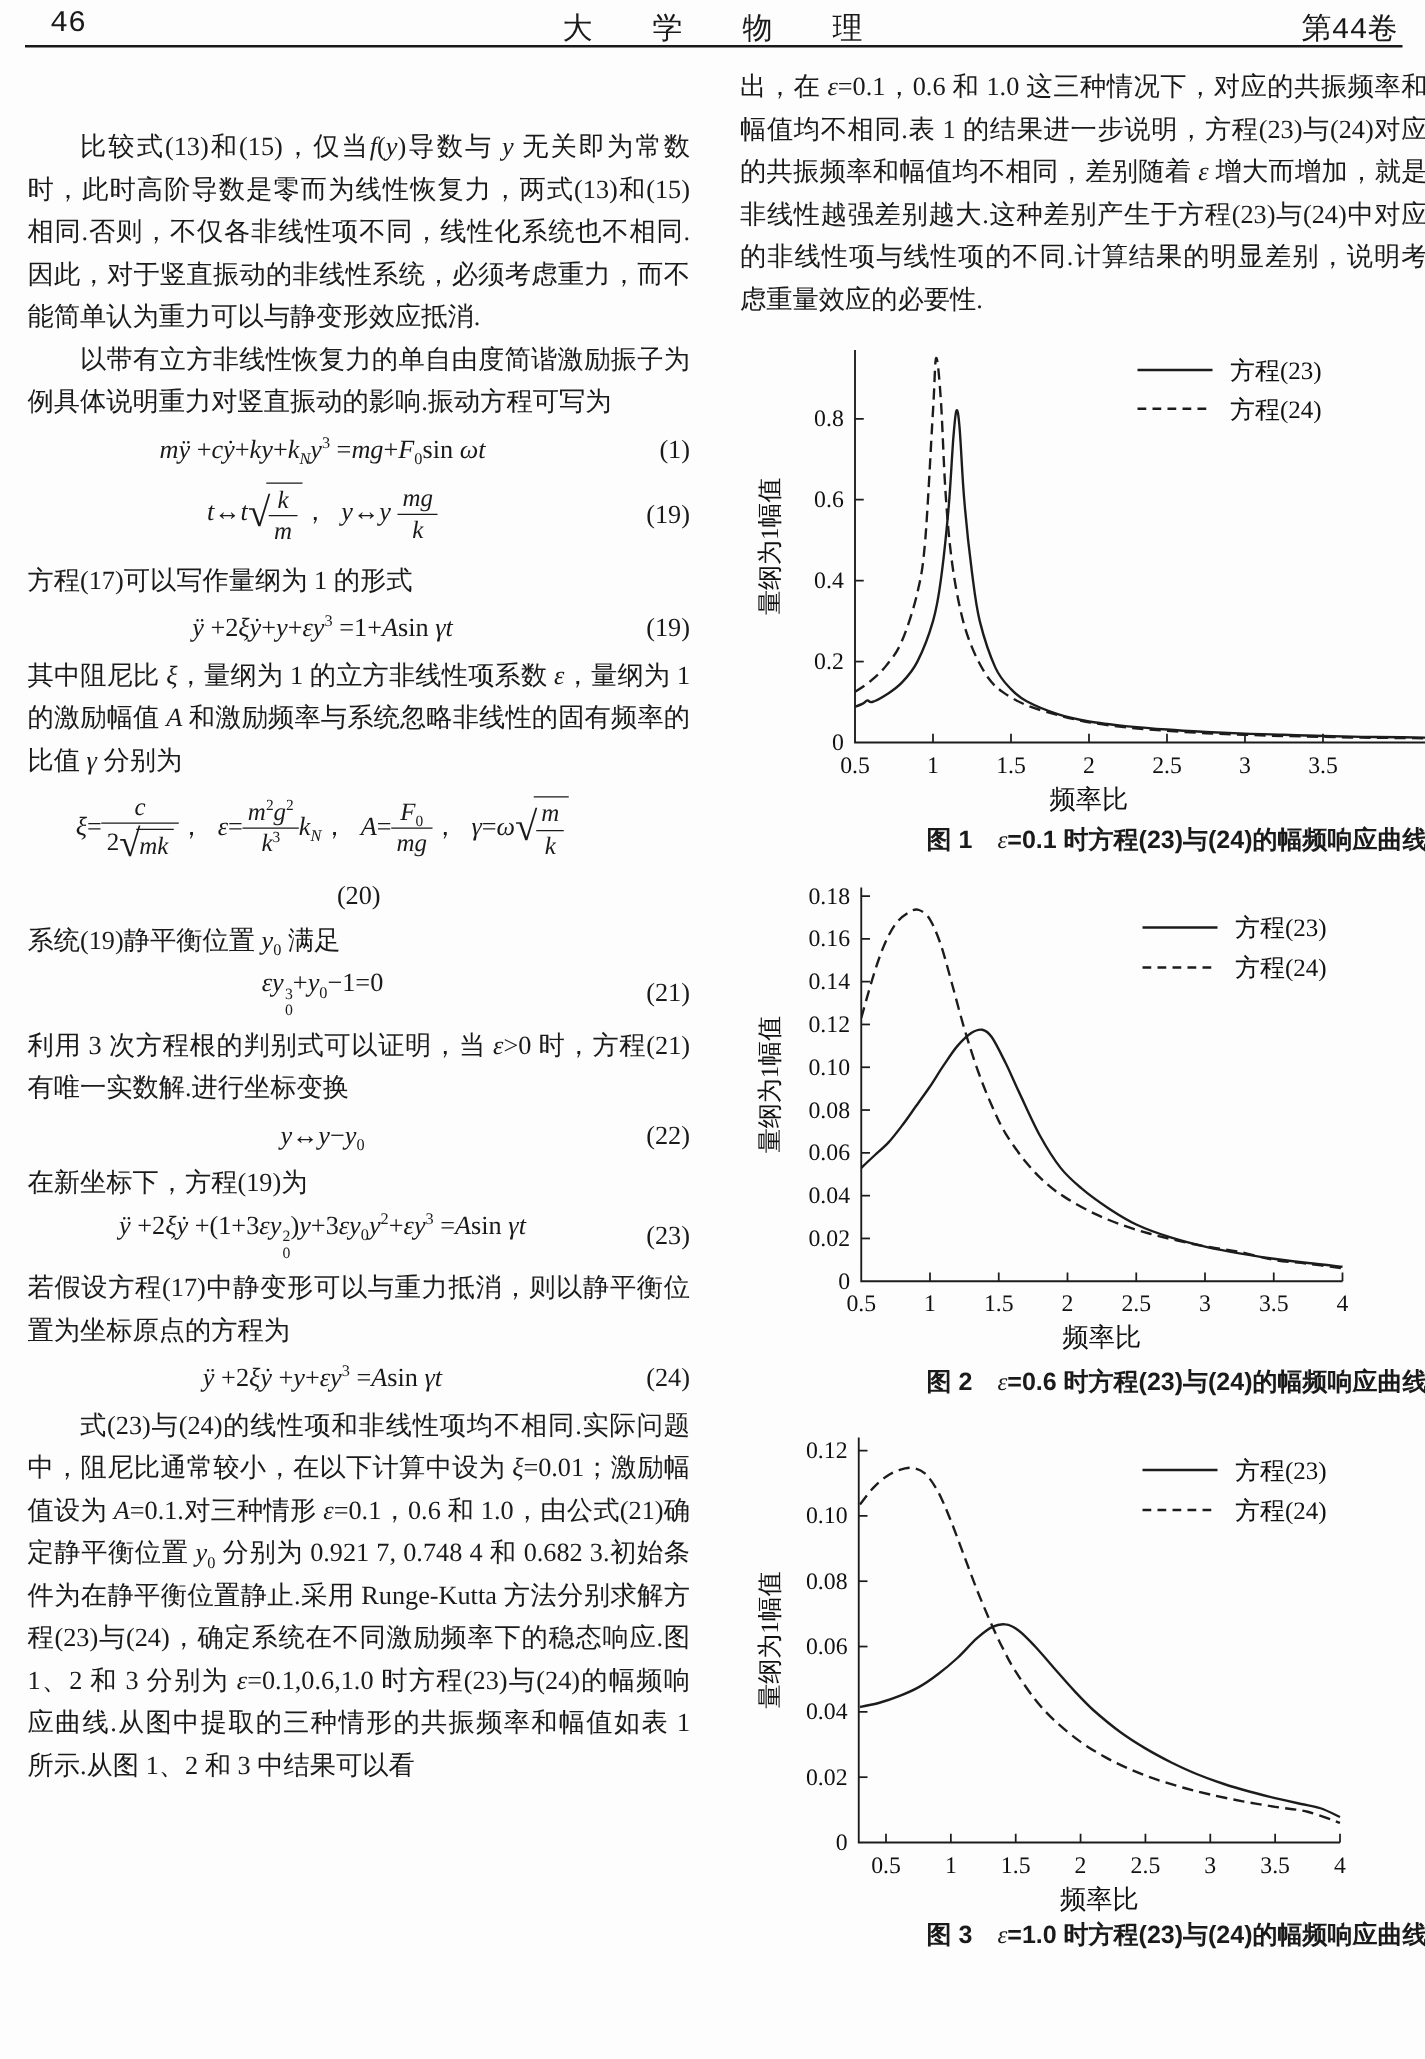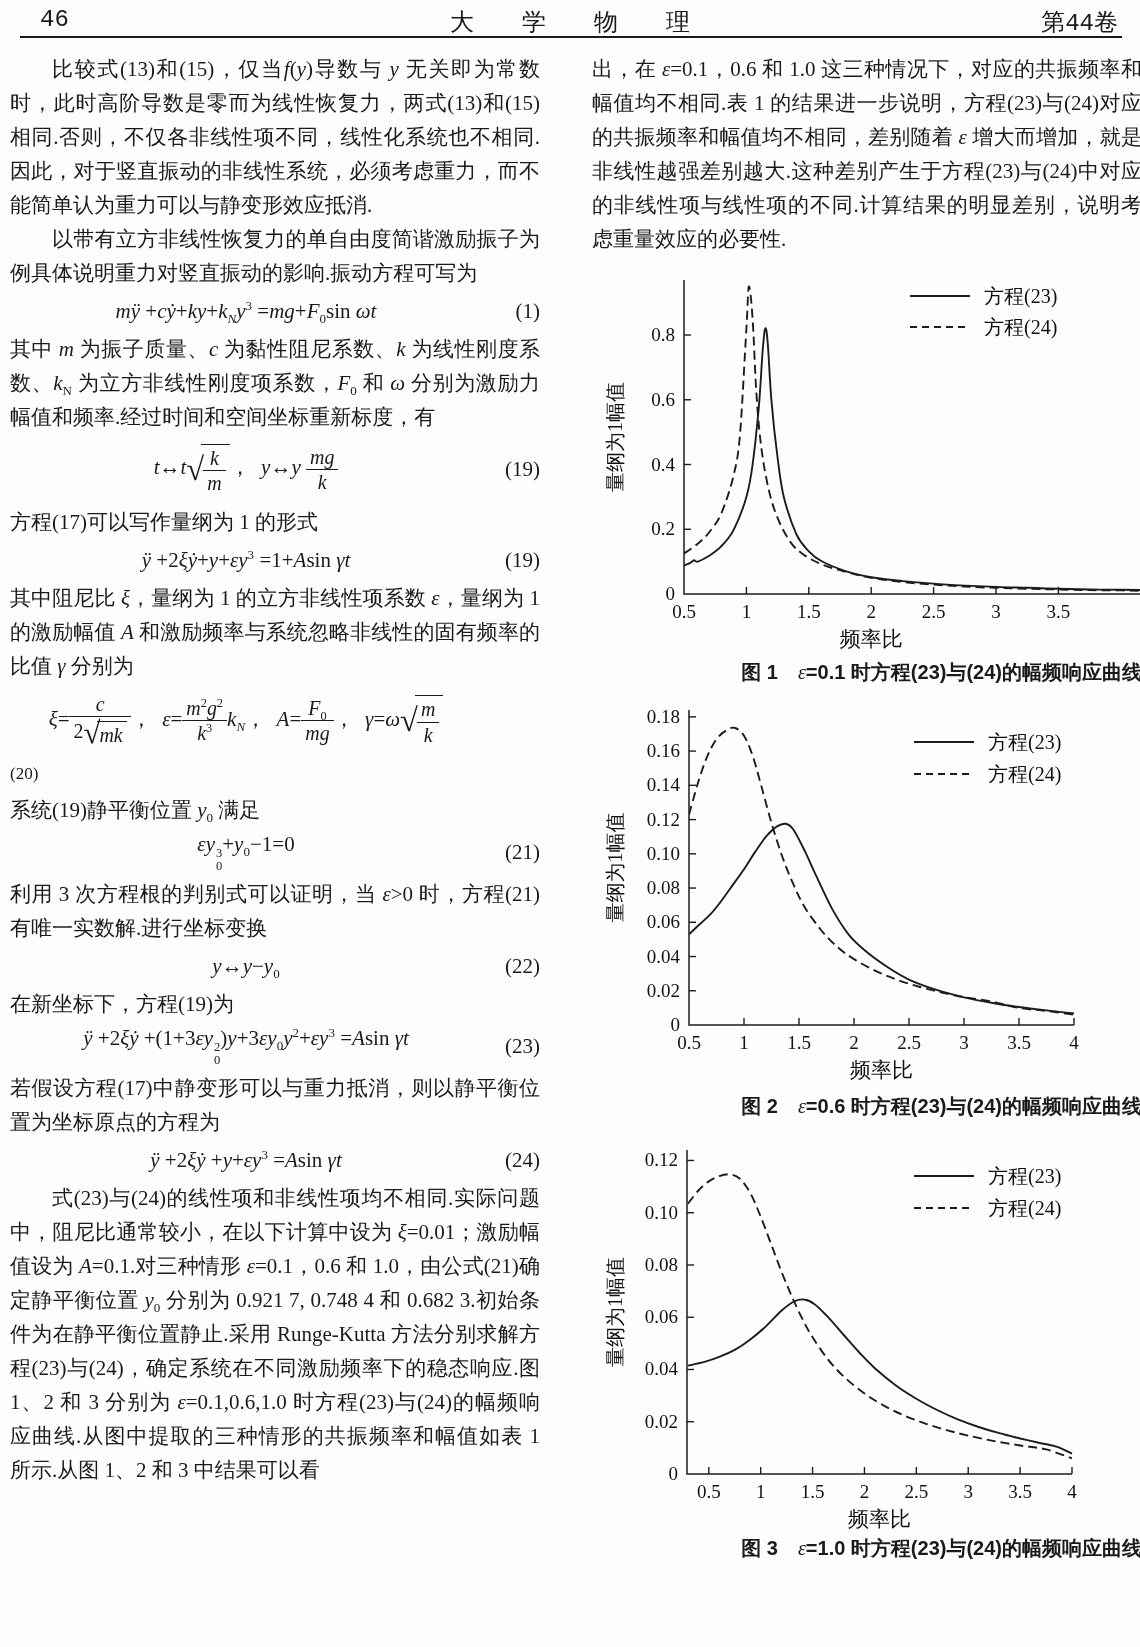--- a/index.html
+++ b/index.html
@@ -8,32 +8,32 @@
     font-family:"Liberation Serif","DejaVu Serif",serif;
     -webkit-font-smoothing:antialiased;
   }
   .page{position:absolute;inset:0;}
   header{position:absolute;top:6px;left:22px;right:22px;height:26px;font-size:24px;font-family:Liberation Mono, monospace;}
   .hdr-left{position:absolute;left:18px;top:0;}
   .hdr-center{position:absolute;left:12px;right:0;top:0;text-align:center;letter-spacing:12px;}
   .hdr-right{position:absolute;right:0;top:0;}
   .rule{position:absolute;top:36px;left:20px;right:18px;height:0;border-top:2px solid #1a1a1a;}
   .col{position:absolute;top:52px;font-size:21px;line-height:34px;text-align:justify;}
-  .col.left{left:10px;width:530px;}
+  .col.left{left:22px;width:530px;margin-top:48px;}
   .col.right{left:592px;width:550px;}
   p{margin:0;}
   p.indent{text-indent:2em;}
   i{font-family:"Liberation Serif","DejaVu Serif",serif;font-style:italic;}
   sub,sup{font-size:0.62em;line-height:0;}
   
   .eqrow{display:flex;align-items:center;margin:4px 0;}
   .eqrow .eqb{flex:1;text-align:center;font-size:21px;line-height:1.25;}
   .eqrow .eqn{width:58px;text-align:right;font-size:21px;}
   .eqrow.tall{margin:10px 0;}
-  .eqnumline{text-align:left;font-size:17px;line-height:30px;margin:2px 0 4px 0;}
+  .eqnumline{text-align:center;font-size:21px;line-height:30px;margin:2px 0 4px 0;}
   .frac{display:inline-block;vertical-align:middle;text-align:center;line-height:1.12;font-size:0.95em;}
   .frac>.fn{display:block;padding:0 4px 1px 4px;border-bottom:1.4px solid #1a1a1a;}
   .frac>.fd{display:block;padding:1px 4px 0 4px;}
   .sqrt{display:inline-block;vertical-align:middle;white-space:nowrap;}
   .sqrt>.sg{font-size:1.55em;vertical-align:middle;line-height:1;}
   .sqrt>.rad{display:inline-block;border-top:1.5px solid #1a1a1a;vertical-align:middle;padding:2px 4px 0 2px;margin-left:-3px;}
   .ss{display:inline-flex;flex-direction:column;align-items:flex-start;font-size:0.6em;line-height:1.05;vertical-align:-0.45em;margin-left:1px;}
   
   figure{margin:0;padding:0;}
   figure svg{display:block;}
@@ -55,21 +55,20 @@
   </header>
   <div class="rule"></div>
 
   <div class="col left">
     <p class="indent">比较式(13)和(15)，仅当<i>f</i>(<i>y</i>)导数与 <i>y</i> 无关即为常数时，此时高阶导数是零而为线性恢复力，两式(13)和(15)相同.否则，不仅各非线性项不同，线性化系统也不相同.因此，对于竖直振动的非线性系统，必须考虑重力，而不能简单认为重力可以与静变形效应抵消.</p>
     <p class="indent">以带有立方非线性恢复力的单自由度简谐激励振子为例具体说明重力对竖直振动的影响.振动方程可写为</p>
     <div class="eqrow">
       <span class="eqb"><i>mÿ</i> +<i>cẏ</i>+<i>ky</i>+<i>k</i><sub><i>N</i></sub><i>y</i><sup>3</sup> =<i>mg</i>+<i>F</i><sub>0</sub>sin <i>ωt</i></span>
       <span class="eqn">(1)</span>
     </div>
-    <p>其中 <i>m</i> 为振子质量、<i>c</i> 为黏性阻尼系数、<i>k</i> 为线性刚度系数、<i>k</i><sub>N</sub> 为立方非线性刚度项系数，<i>F</i><sub>0</sub> 和 <i>ω</i> 分别为激励力幅值和频率.经过时间和空间坐标重新标度，有</p>
     <div class="eqrow tall">
       <span class="eqb"><i>t</i>↔<i>t</i><span class="sqrt"><span class="sg">√</span><span class="rad"><span class="frac"><span class="fn"><i>k</i></span><span class="fd"><i>m</i></span></span></span></span>，&nbsp;&nbsp;<i>y</i>↔<i>y</i> <span class="frac"><span class="fn"><i>mg</i></span><span class="fd"><i>k</i></span></span></span>
       <span class="eqn">(19)</span>
     </div>
     <p>方程(17)可以写作量纲为 1 的形式</p>
     <div class="eqrow">
       <span class="eqb"><i>ÿ</i> +2<i>ξẏ</i>+<i>y</i>+<i>εy</i><sup>3</sup> =1+<i>A</i>sin <i>γt</i></span>
       <span class="eqn">(19)</span>
     </div>
     <p>其中阻尼比 <i>ξ</i>，量纲为 1 的立方非线性项系数 <i>ε</i>，量纲为 1 的激励幅值 <i>A</i> 和激励频率与系统忽略非线性的固有频率的比值 <i>γ</i> 分别为</p>

